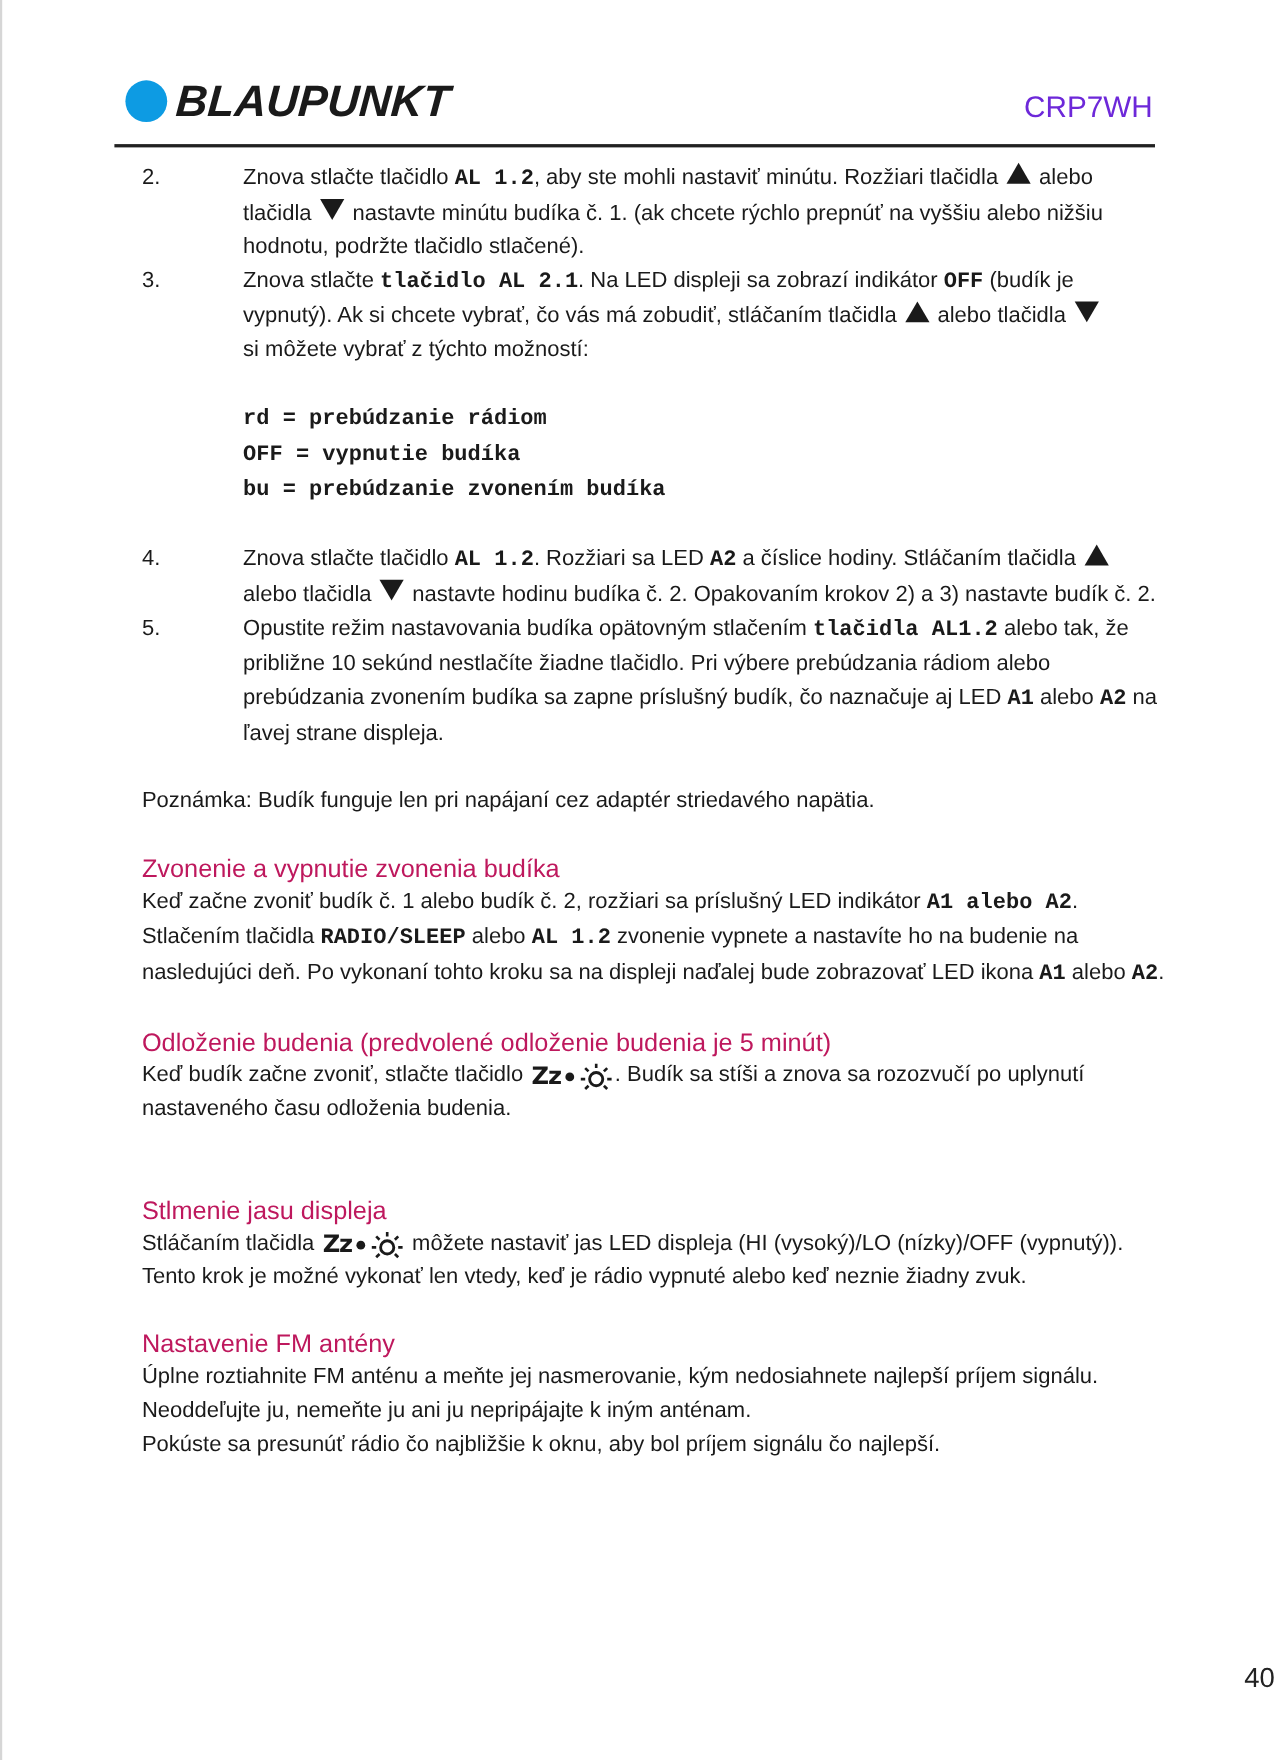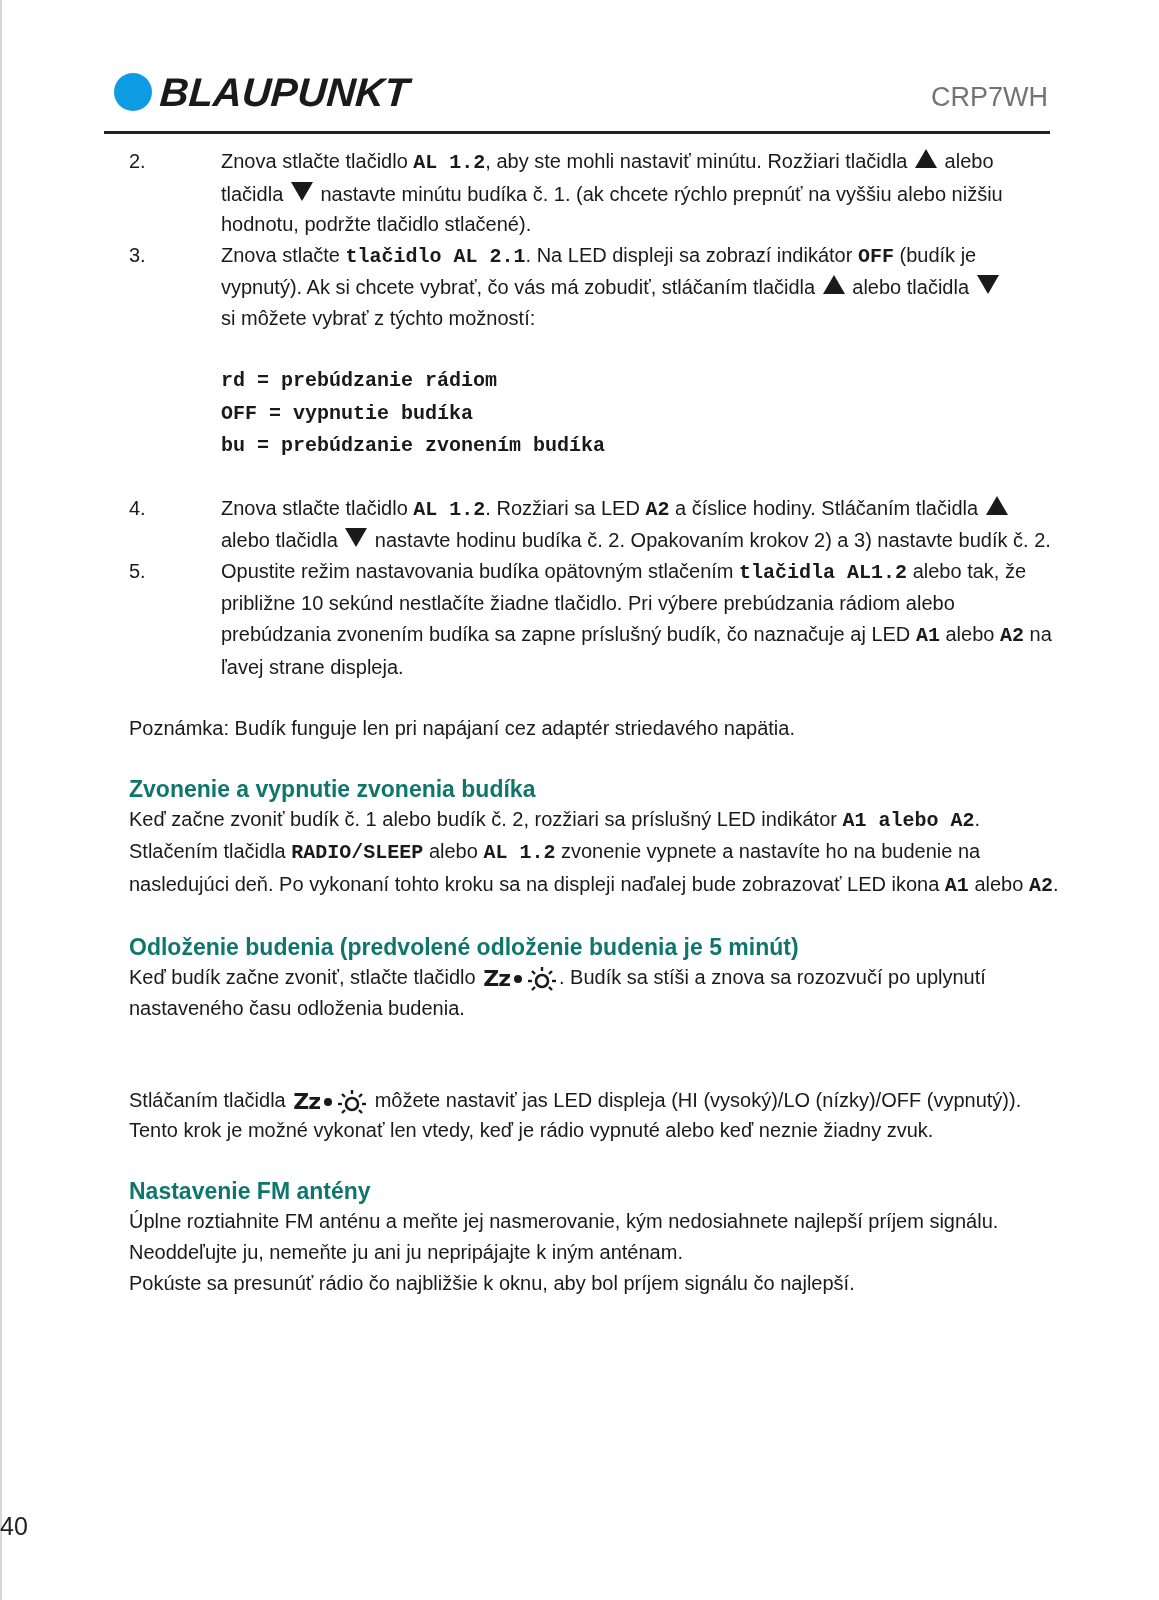--- a/index.html
+++ b/index.html
@@ -6,37 +6,37 @@
   body {
     width: 1159px; height: 1600px; background: #ffffff; position: relative; overflow: hidden;
     font-family: "Liberation Sans", sans-serif; color: #1a1a1a;
   }
   .page-edge { position: absolute; left: 0; top: 0; width: 2px; height: 1600px; background: #d6d6d6; }
   .header { position: absolute; left: 104px; top: 70px; width: 946px; height: 64px; }
   .logo { position: absolute; left: 10px; top: 2px; display: flex; align-items: center; }
   .logo-dot { width: 38px; height: 38px; border-radius: 50%; background: #0d9be3; margin-right: 8px; }
   .logo-text { font-family: "Liberation Sans", sans-serif; font-weight: 700; font-style: italic;
     font-size: 40px; letter-spacing: 0px; color: #1a1a1a; transform: skewX(-4deg); line-height: 40px; }
-  .model { position: absolute; right: 2px; top: 12px; font-size: 27px; color: #737373; }
+  .model { position: absolute; right: 2px; top: 12px; font-size: 27px; color: #6d28d9; }
   .rule { position: absolute; left: 104px; top: 131px; width: 946px; height: 3px; background: #222; }
 
   .content { position: absolute; left: 129px; top: 146px; width: 930px; font-size: 20px; line-height: 30.6px; }
   .item { position: relative; padding-left: 92px; }
   .item-num { position: absolute; left: 0; top: 0; }
   .gap { height: 30.6px; }
   b { font-weight: 700; font-family: Liberation Mono, monospace; }
-  .h2 { font-weight: 700; font-size: 23px; line-height: 30px; color: #0f766e; }
+  .h2 { font-weight: 400; font-size: 23px; line-height: 30px; color: #be185d; }
   .tri { display: inline-block; width: 0; height: 0; vertical-align: 0px; margin: 0 2px; }
   .tri-up { border-left: 11px solid transparent; border-right: 11px solid transparent; border-bottom: 19px solid #1a1a1a; }
   .tri-down { border-left: 11px solid transparent; border-right: 11px solid transparent; border-top: 19px solid #1a1a1a; }
   .snooze { display: inline-flex; align-items: center; vertical-align: -2px; margin: 0 2px; justify-content: flex-end; }
   .zz { font-weight: 900; font-size: 22px; letter-spacing: -1px; font-family: "DejaVu Sans", sans-serif; line-height: 20px; }
   .dot { display: inline-block; width: 8px; height: 8px; border-radius: 50%; background: #1a1a1a; margin: 0 5px 0 4px; }
   .sun { width: 30px; height: 26px; }
-  .page-num { position: absolute; left: 0; width: 1159px; top: 1512px; text-align: left; font-size: 25px; color: #222; }
+  .page-num { position: absolute; left: 0; width: 1159px; top: 1512px; text-align: right; font-size: 25px; color: #222; }
 </style>
 </head>
 <body>
 
 <div class="page-edge"></div>
 
 <div class="header">
   <div class="logo">
     <span class="logo-dot" style="background: rgb(13, 155, 227);"></span>
     <span class="logo-text">BLAUPUNKT</span>
@@ -107,20 +107,21 @@
         <line x1="25" y1="15" x2="29" y2="15" stroke="#1a1a1a" stroke-width="2.4"></line>
         <line x1="5" y1="24" x2="8" y2="21" stroke="#1a1a1a" stroke-width="2.4"></line>
         <line x1="25" y1="24" x2="22" y2="21" stroke="#1a1a1a" stroke-width="2.4"></line>
       </svg>
     </span><span>. Budík sa stíši a znova sa rozozvučí po uplynutí nastaveného času odloženia budenia.</span>
   </div>
 
   <div class="gap"></div>
   <div class="gap"></div>
 
+  <div class="h2">Stlmenie jasu displeja</div>
   <div>
     <span>Stláčaním tlačidla</span>
     <span class="snooze">
       <span class="zz">Zz</span>
       <span class="dot"></span>
       <svg class="sun" viewBox="0 0 30 26">
         <circle cx="15" cy="15" r="6" fill="none" stroke="#1a1a1a" stroke-width="2.6"></circle>
         <line x1="15" y1="1" x2="15" y2="5" stroke="#1a1a1a" stroke-width="2.4"></line>
         <line x1="5" y1="5" x2="8" y2="8" stroke="#1a1a1a" stroke-width="2.4"></line>
         <line x1="25" y1="5" x2="22" y2="8" stroke="#1a1a1a" stroke-width="2.4"></line>

